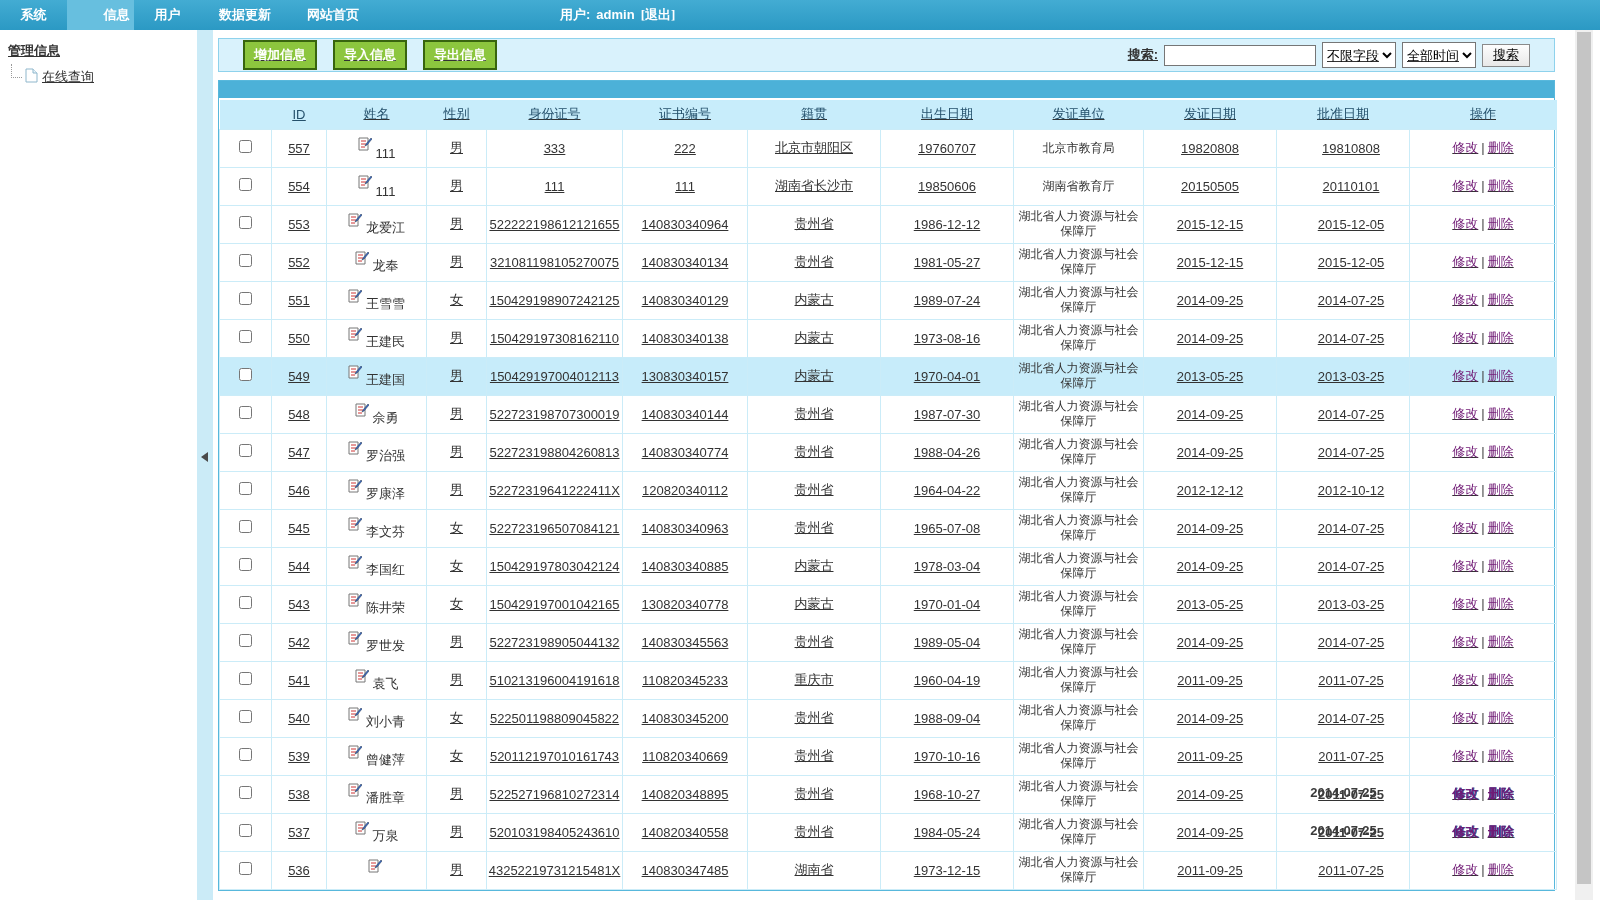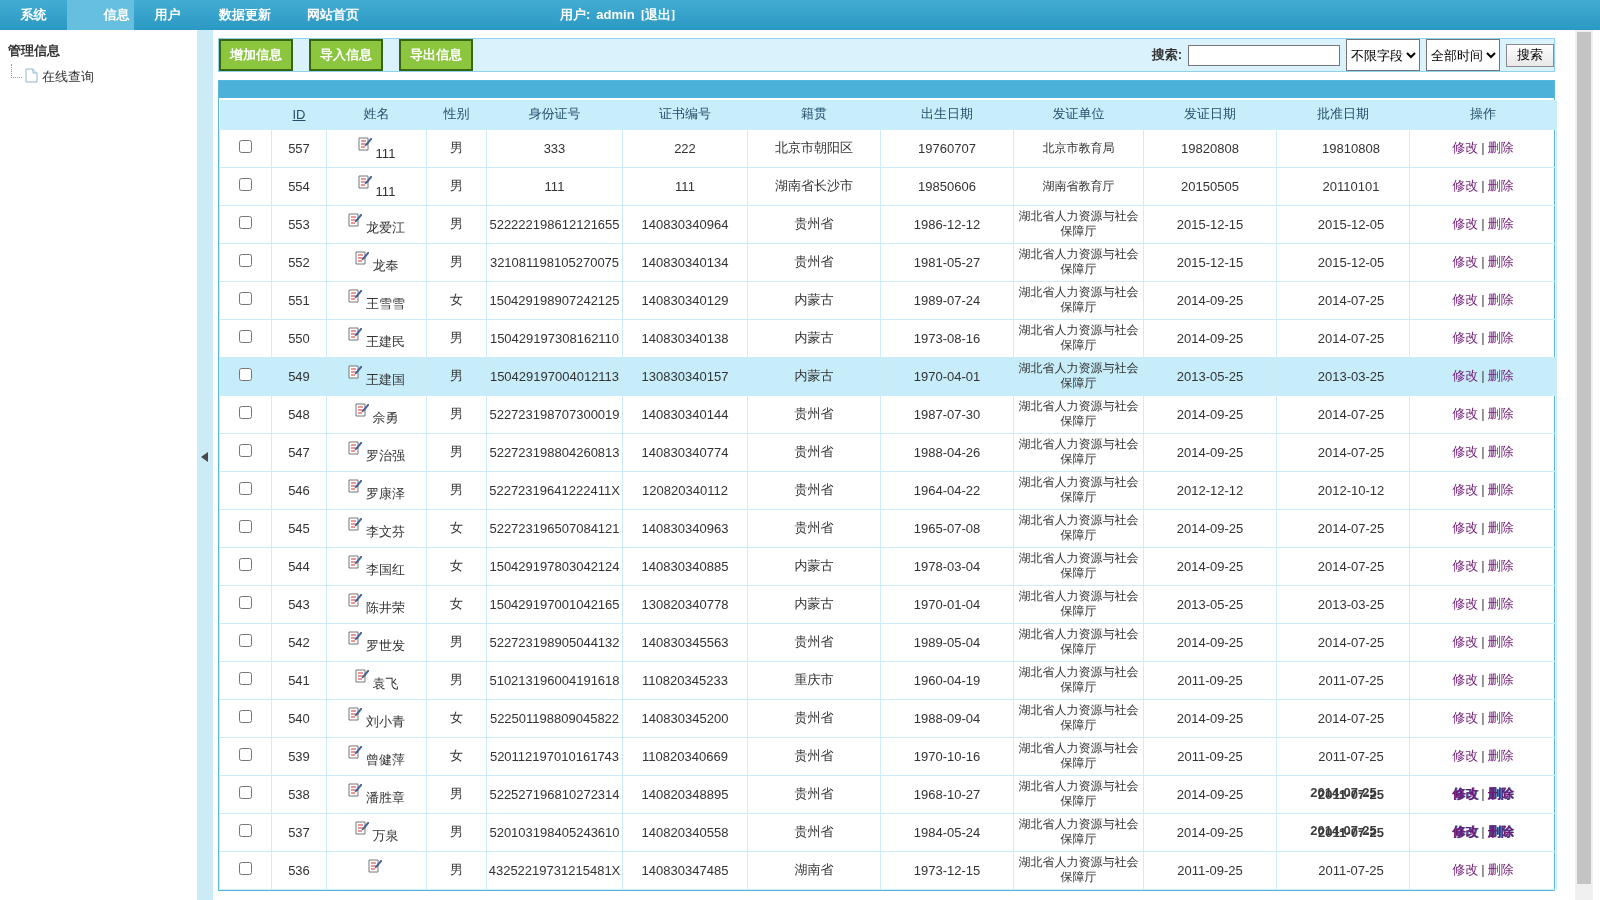--- a/index.html
+++ b/index.html
@@ -11,21 +11,21 @@
          background:linear-gradient(#43ACD3,#2B99C4); display:flex; z-index:5; }
   .nav-item { width:67px; line-height:30px; text-align:center; color:#fff;
               font-weight:bold; font-size:13px; cursor:pointer; }
   .nav-item.wide { width:88px; }
   .nav-item.active { background:#67BFDF;padding-left:32px; }
   .nav-user { position:absolute; left:560px; top:0; line-height:30px; color:#fff; font-weight:bold; }
   .nav-user span { margin-right:6px; }
   .nav-user .logout { cursor:pointer;font-family:Liberation Serif, serif; }
 
   
-  .content { position:absolute; top:30px; left:0; right:0; bottom:0; display:flex; }
+  .content { position:absolute; top:30px; left:0; right:0; bottom:0; display:flex;text-decoration:underline; }
   .sidebar { width:197px; background:#fff; padding:12px 8px; }
   .sidebar-title { font-weight:bold; color:#333; margin-bottom:8px; }
   .tree-item { display:flex; align-items:center; cursor:pointer; margin-left:3px; }
   .tree-connector { width:11px; height:14px; border-left:1px dotted #9a9a9a;
                     border-bottom:1px dotted #9a9a9a; margin:-12px 3px 0 0; }
   .doc-icon { margin-right:4px; display:inline-block; }
 
   .splitter { width:16px; background:#CBEBF7; position:relative; }
   .collapse-arrow { position:absolute; top:422px; left:4px; width:0; height:0;
                     border-top:5px solid transparent; border-bottom:5px solid transparent;
@@ -33,27 +33,27 @@
 
   .main { flex:1; background:#fff; padding:8px 0 0 5px; overflow:hidden; position:relative; }
   .main-inner { width:1337px; }
 
   .breadcrumb { padding:4px 4px 12px; color:#333; }
   .breadcrumb .crumb-link { color:#1B84A8; cursor:pointer; }
   .breadcrumb .sep { color:#1B84A8; margin:0 4px; }
 
   
   .toolbar { height:34px; background:#D9F2FC; border:1px solid #8ED2EC;
-             display:flex; padding:0 0; }
+             display:flex; align-items:center; padding:0 24px; }
   .btn-green { background:#8CC63E; border:2px solid #38650F; color:#fff; font-weight:bold;
                font-size:13px; padding:4px 9px; margin-right:16px; cursor:pointer; }
   .search-area { margin-left:auto; display:flex; align-items:center; gap:6px; }
   .search-label { font-weight:bold; }
   .search-input { width:152px; height:21px; border:1px solid #767676; padding:0 4px; }
-  .search-select { height:32px; border:1px solid #767676; font-size:13px;
+  .search-select { height:26px; border:1px solid #767676; font-size:13px;
                    font-family:"Liberation Sans",sans-serif; background:#fff; }
   .search-btn { height:23px; padding:0 10px; border:1px solid #8a8a8a;
                 background:linear-gradient(#fdfdfd,#e8e8e8); font-size:13px; cursor:pointer;
                 font-family:"Liberation Sans",sans-serif; }
 
   
   .table-wrap { margin-top:8px; border:1px solid #58B8DC; width:1337px; }
   .band { height:19px; background:#4CB1D8; border-bottom:2px solid #fff; }
   table { width:100%; border-collapse:collapse; table-layout:fixed; text-align:center; }
   thead th { background:#C8EDFB; height:29px; font-weight:normal; color:#24506B;

